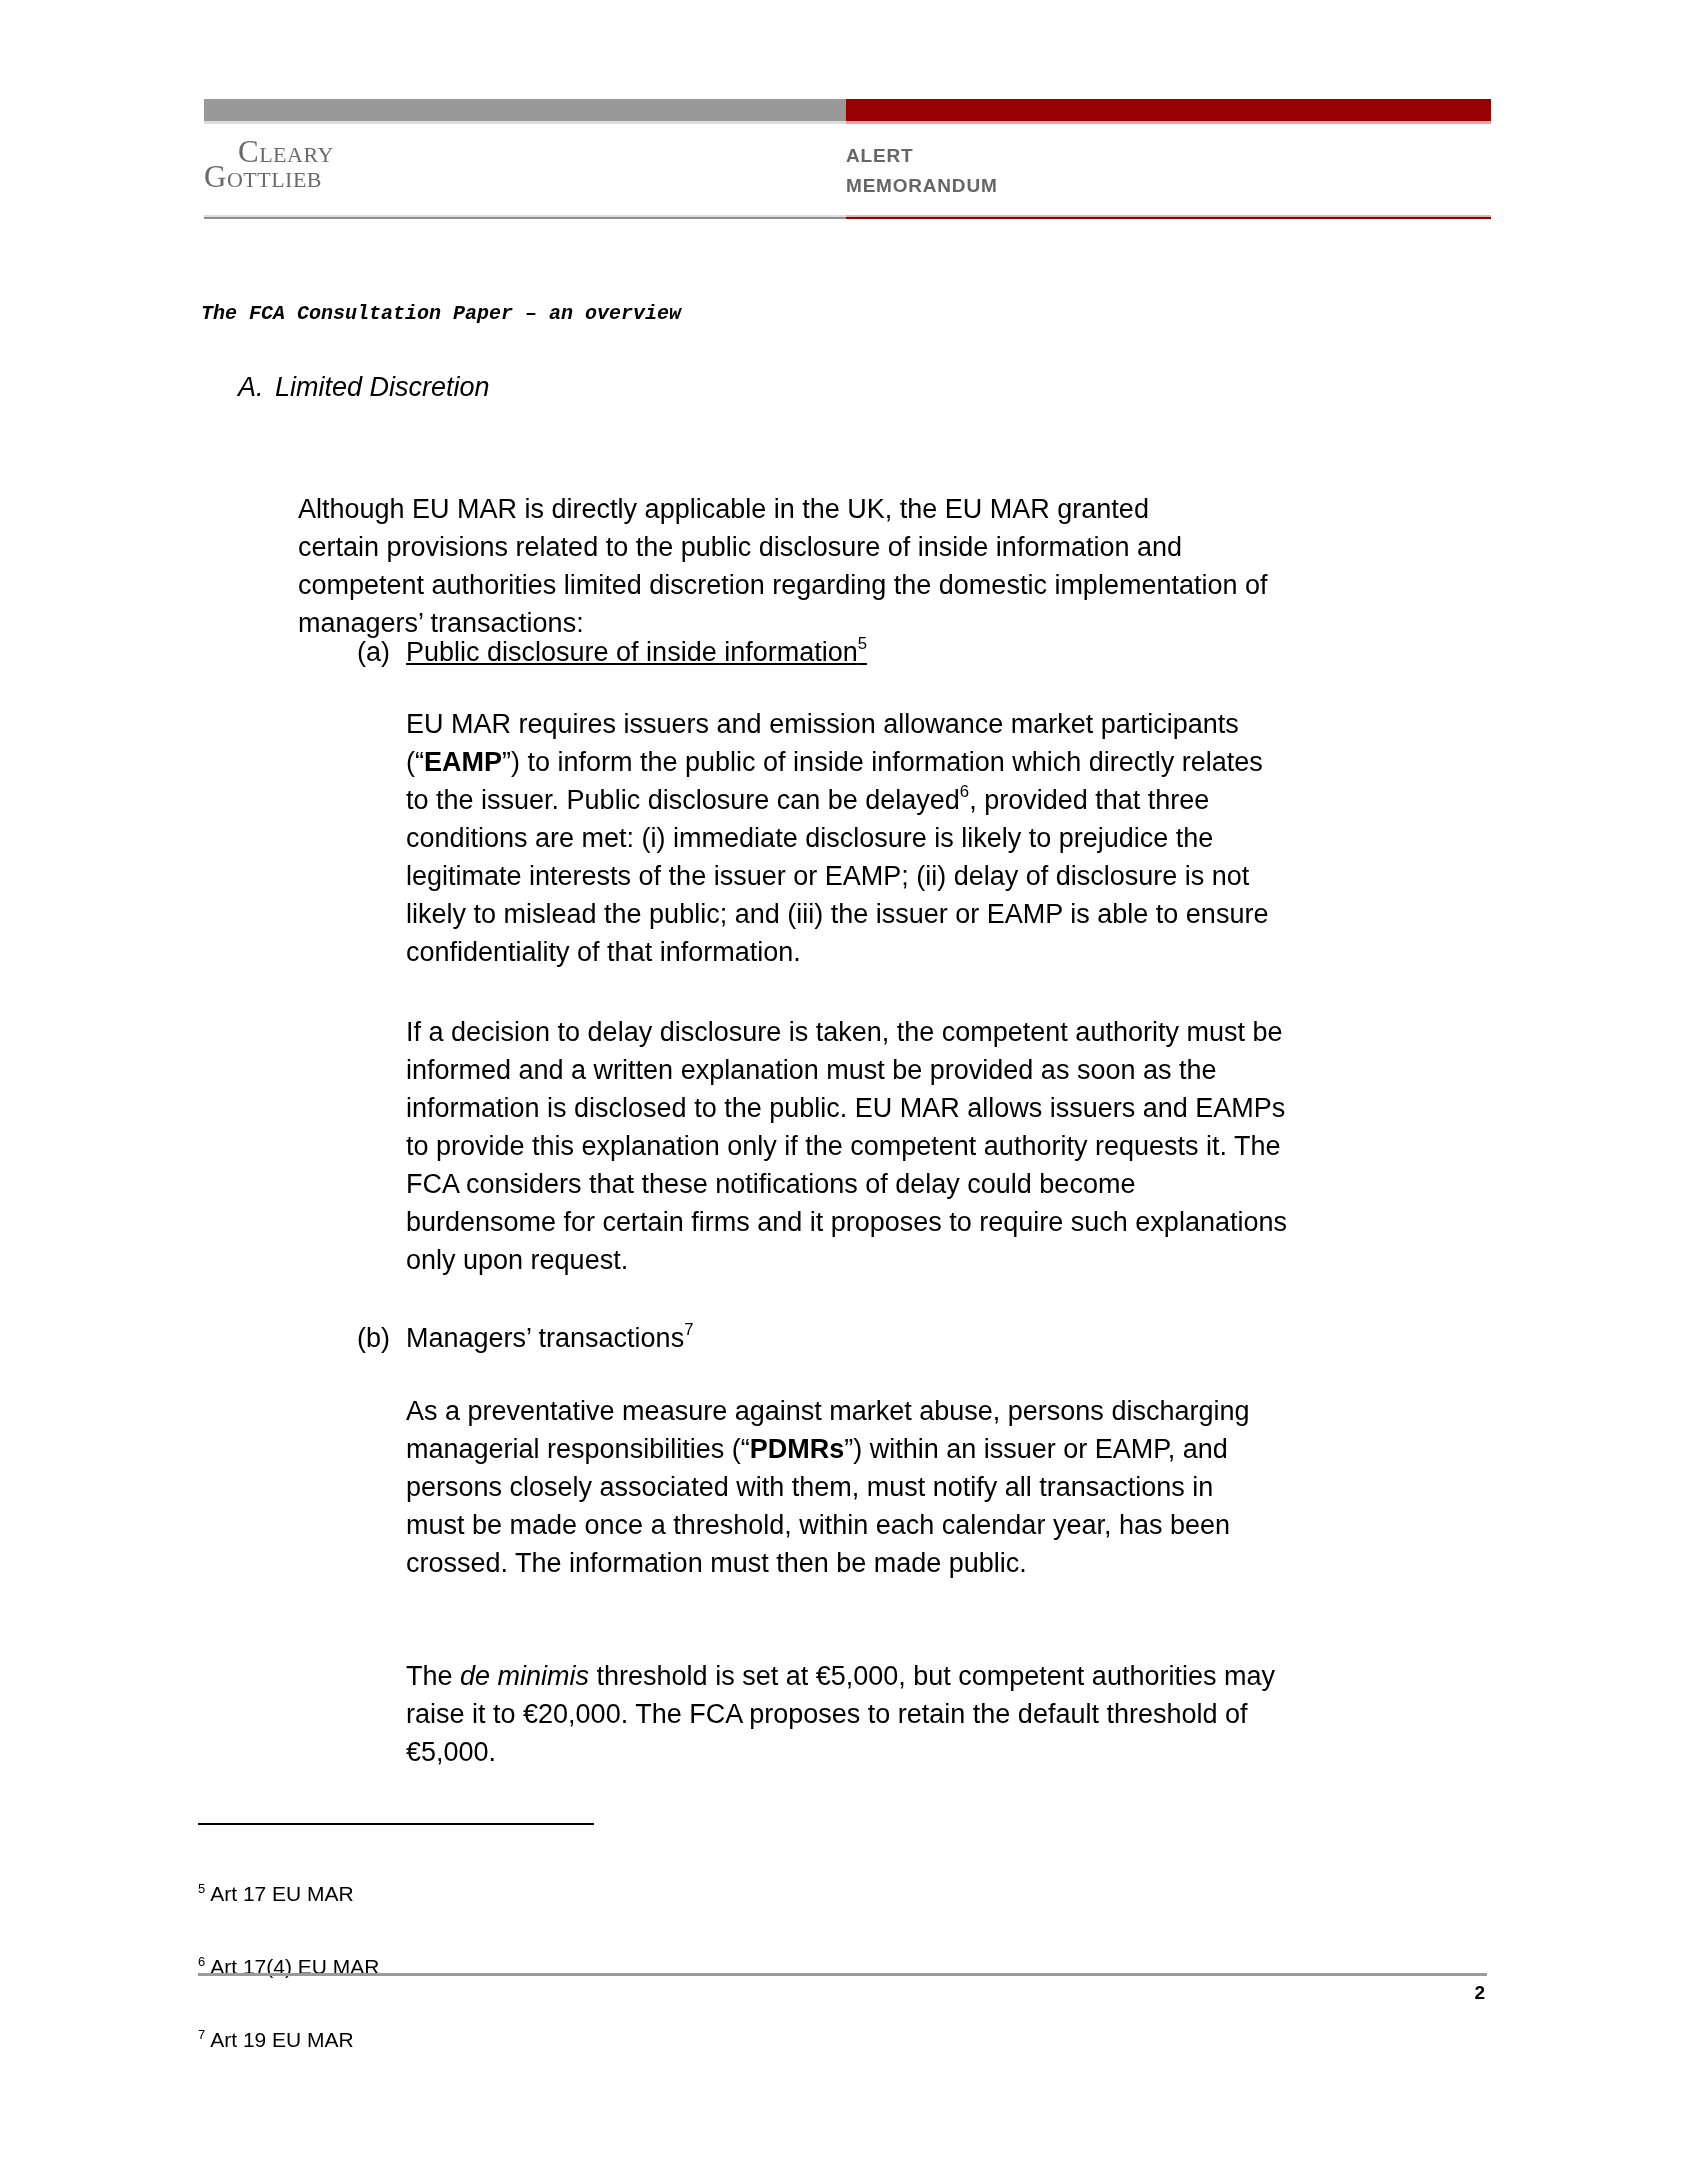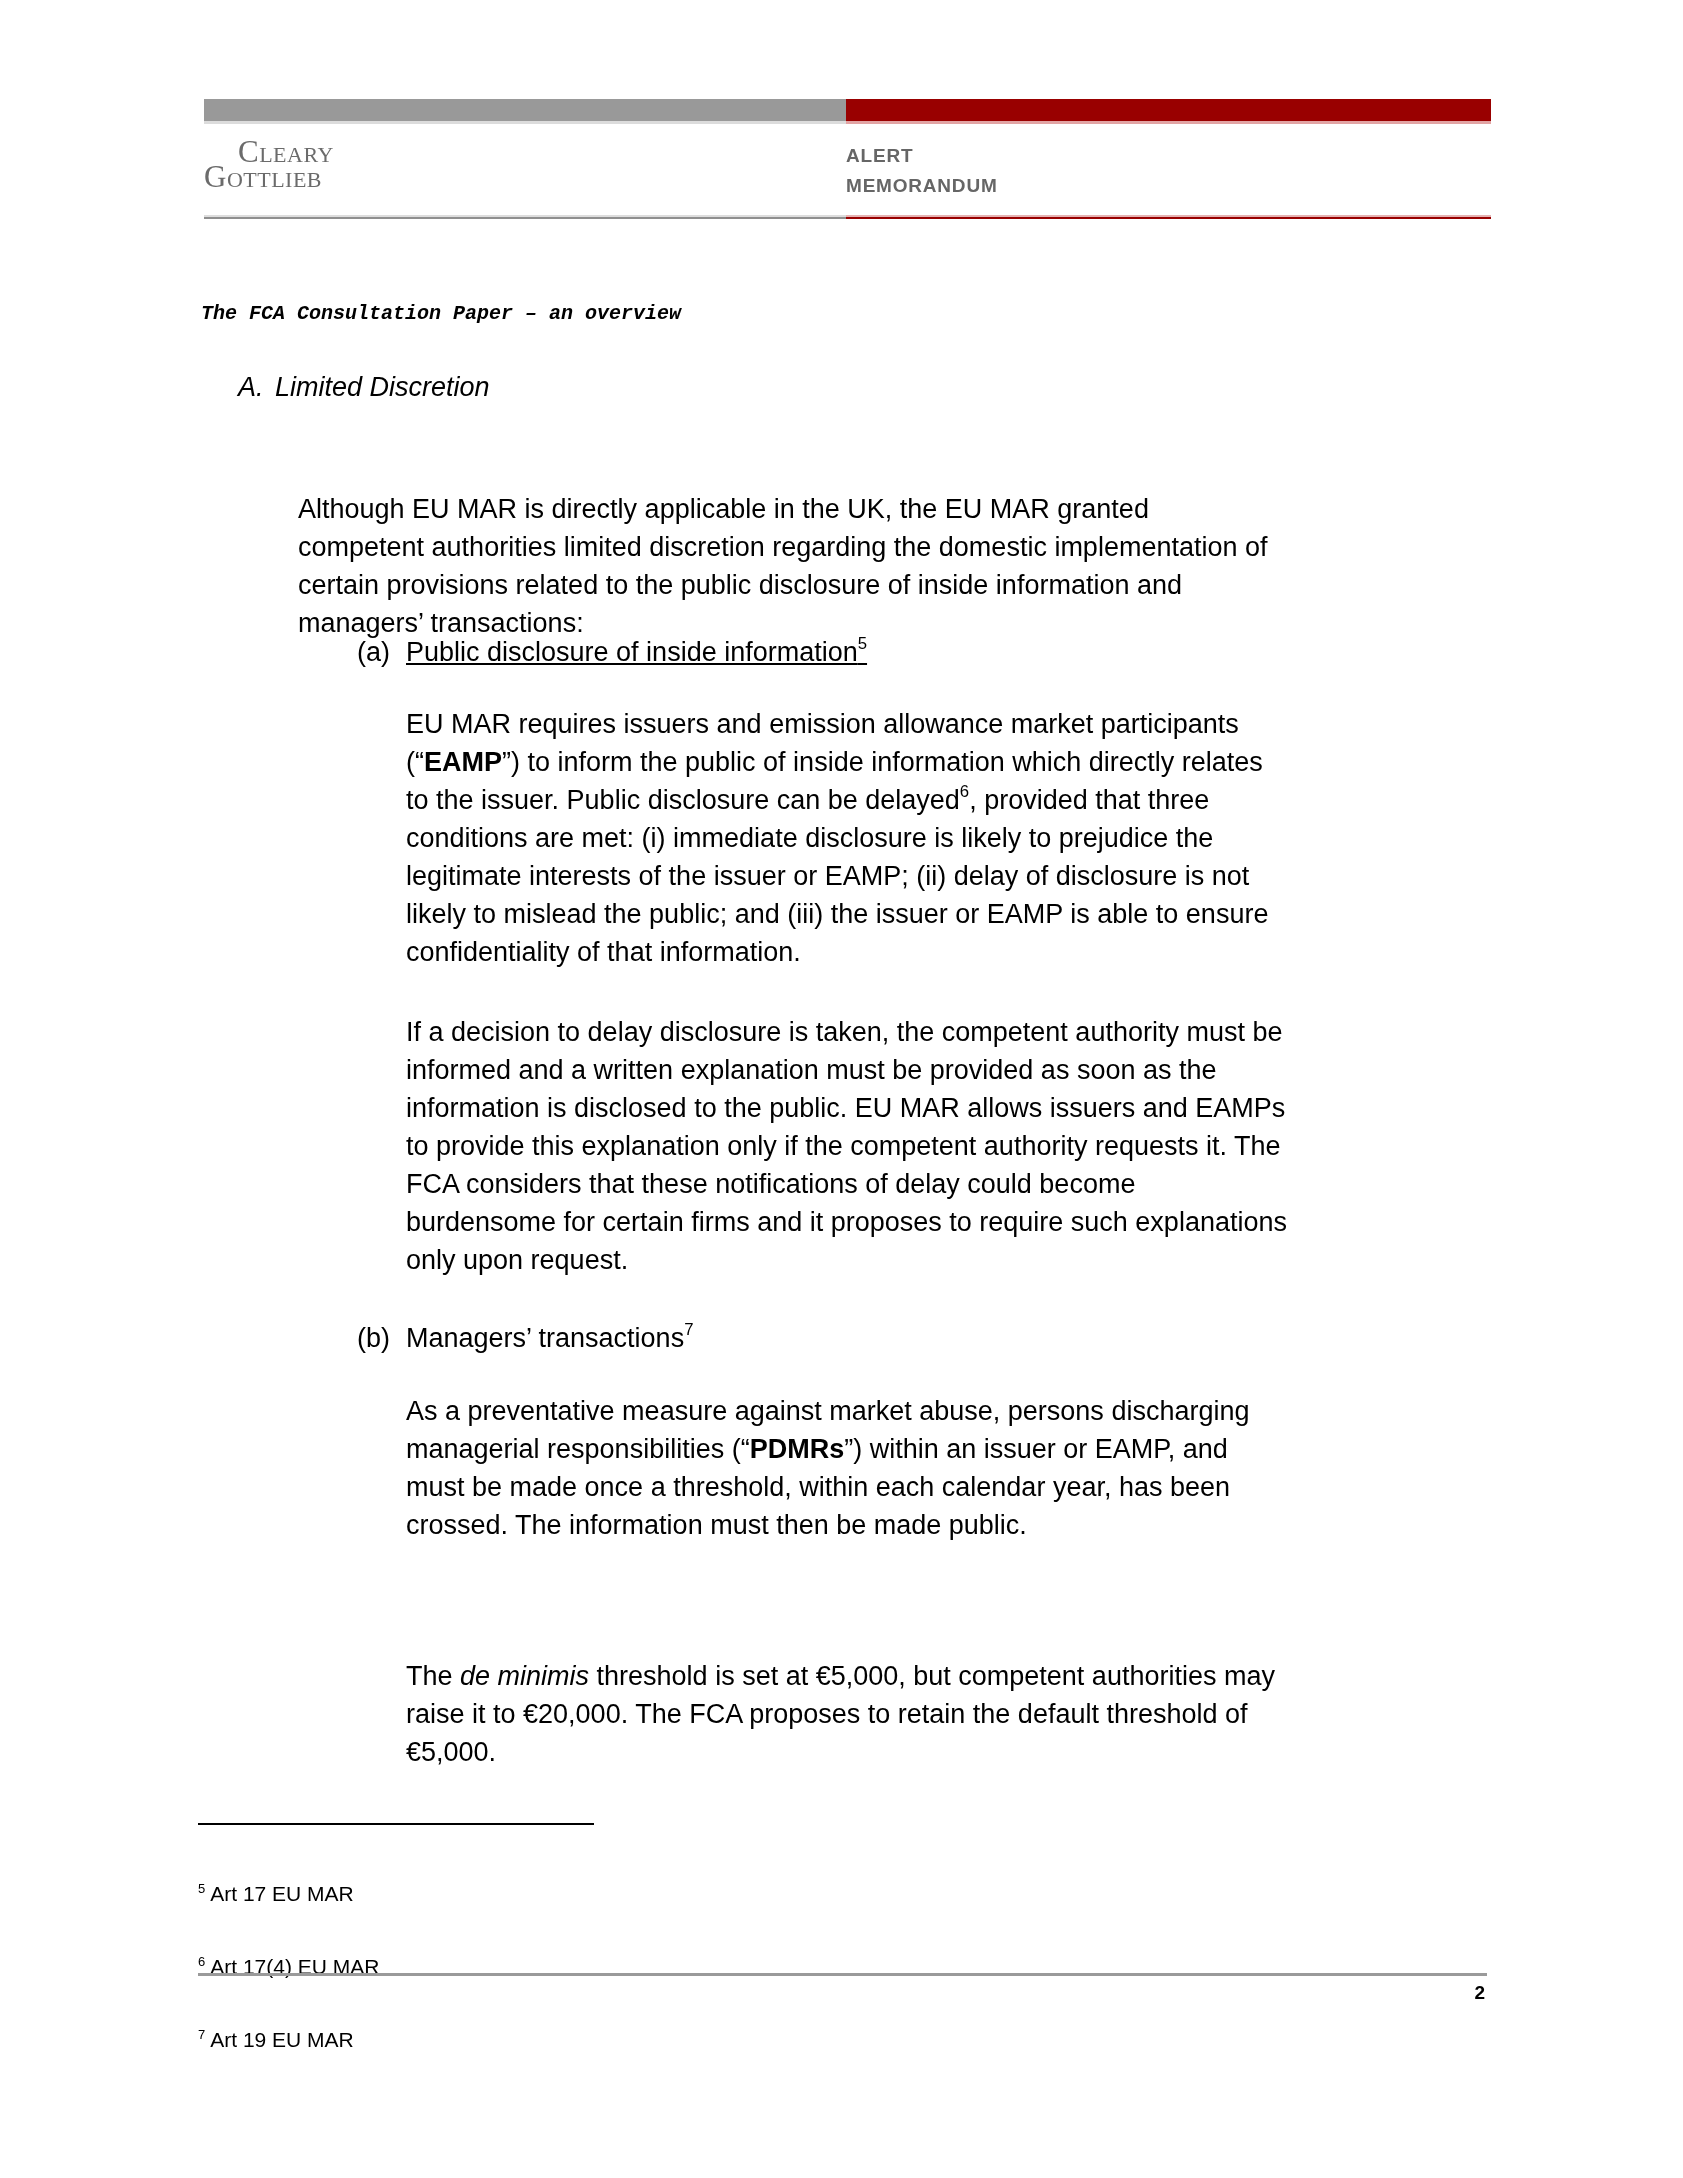--- a/index.html
+++ b/index.html
@@ -52,22 +52,22 @@
 
 <div class="title">The FCA Consultation Paper – an overview</div>
 
 <div class="heading-a" style="left:238px;">
   <span>A.</span>
 </div>
 <div class="heading-a" style="left:275px;">Limited Discretion</div>
 
 <div class="para" style="left:298px; top:443px;margin-top:47px;">
   <span class="line">Although EU MAR is directly applicable in the UK, the EU MAR granted</span>
+  <span class="line">certain provisions related to the public disclosure of inside information and</span>
   <span class="line">competent authorities limited discretion regarding the domestic implementation of</span>
-  <span class="line">certain provisions related to the public disclosure of inside information and</span>
   <span class="line">managers’ transactions:</span>
 </div>
 
 <div class="item" style="left:357px; top:633px;">(a)</div>
 <div class="item" style="left:406px; top:633px;text-decoration:underline;">
   <span>Public disclosure of inside information</span><sup>5</sup>
 </div>
 
 <div class="para" style="left:406px; top:705px;">
   <span class="line">EU MAR requires issuers and emission allowance market participants</span>
@@ -90,20 +90,21 @@
 </div>
 
 <div class="item" style="left:357px; top:1319px;">(b)</div>
 <div class="item" style="left:406px; top:1319px;">
   <span>Managers’ transactions</span><sup>7</sup>
 </div>
 
 <div class="para" style="left:406px; top:1392px;">
   <span class="line">As a preventative measure against market abuse, persons discharging</span>
   <span class="line"><span>managerial responsibilities (“</span><b>PDMRs</b><span>”) within an issuer or EAMP, and</span></span>
+  <span class="line">persons closely associated with them, must notify all transactions in</span>
   <span class="line">must be made once a threshold, within each calendar year, has been</span>
   <span class="line">crossed. The information must then be made public.</span>
 </div>
 
 <div class="para" style="left:406px; top:1657px;">
   <span class="line"><span>The </span><i>de minimis</i><span> threshold is set at €5,000, but competent authorities may</span></span>
   <span class="line">raise it to €20,000. The FCA proposes to retain the default threshold of</span>
   <span class="line">€5,000.</span>
 </div>
 

